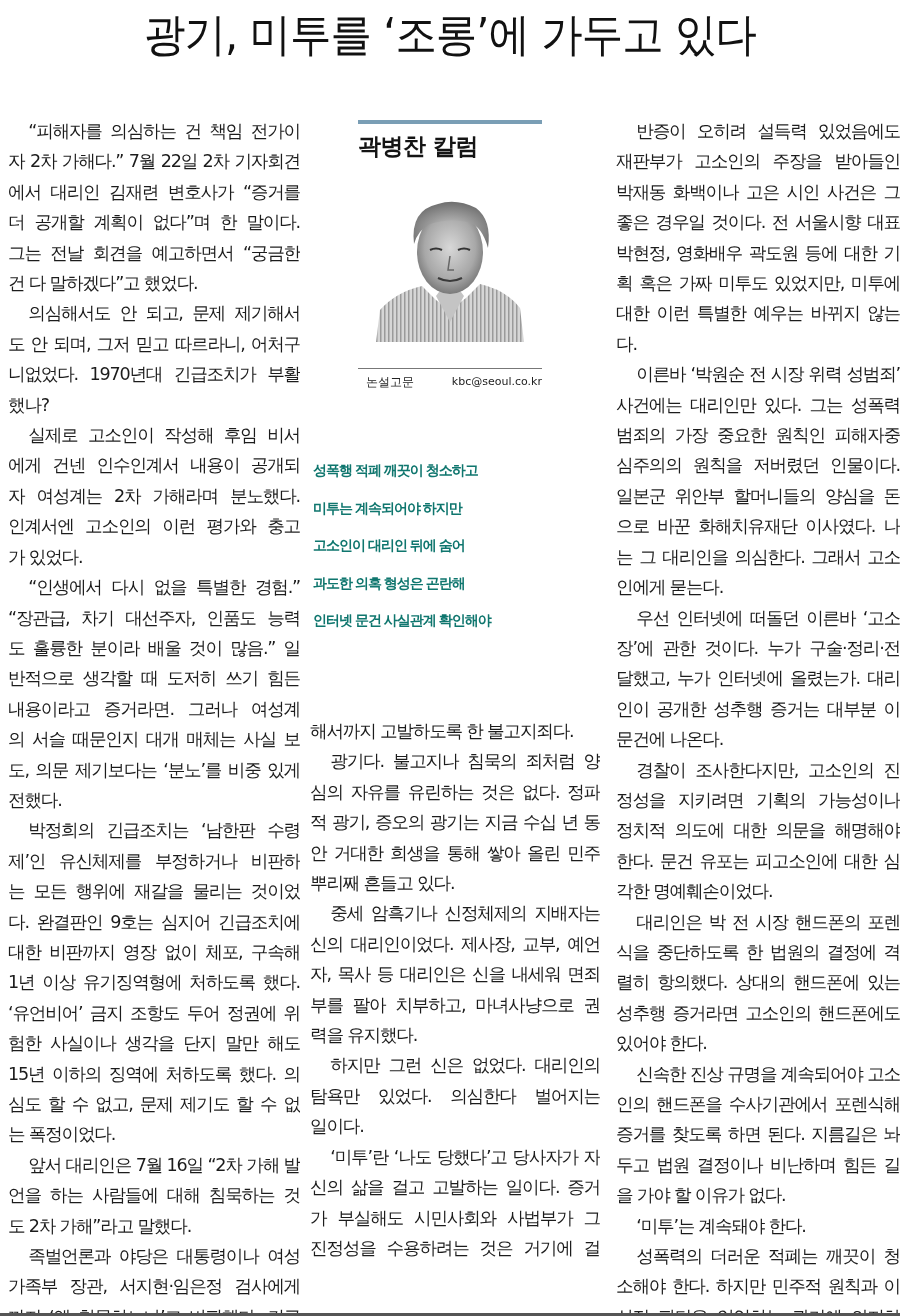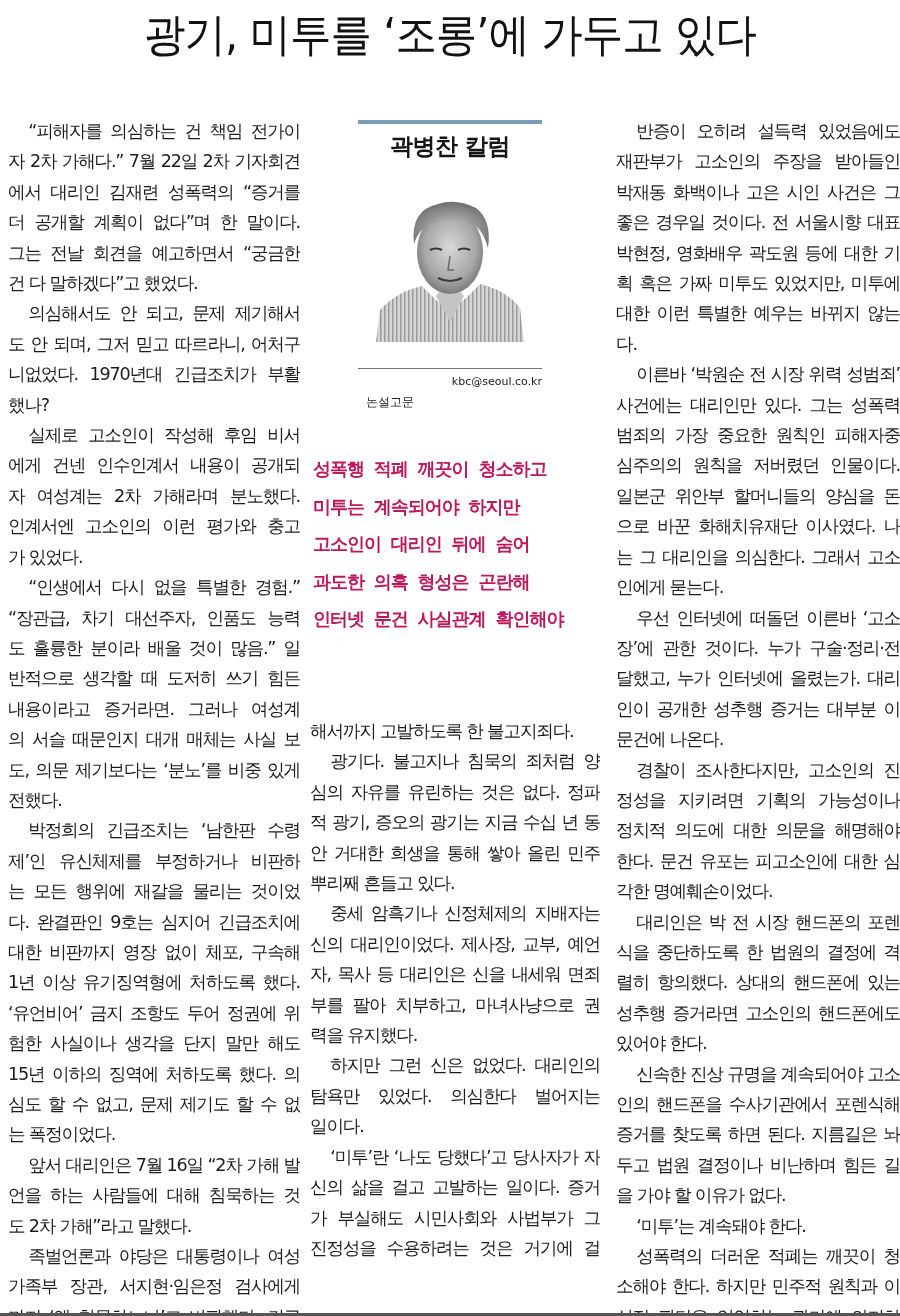--- a/index.html
+++ b/index.html
@@ -23,53 +23,53 @@
   .col-mid { left: 310px; width: 290px; }
   .col-right { left: 616px; width: 284px; }
 
   .line { display: block; white-space: nowrap; overflow: hidden; text-align-last: justify; text-align: justify; }
   .line.last { text-align-last: left; }
   .line.ind { padding-left: 1.15em; }
 
   .byline-box { position: absolute; left: 358px; top: 120px; width: 184px; }
   .byline-bar { height: 4px; background: #7a9eb5; width: 184px; }
   .byline-title {
-    text-align: center; font-family: "DejaVu Sans", sans-serif; font-weight: 700;
+    text-align: left; font-family: "DejaVu Sans", sans-serif; font-weight: 700;
     font-size: 23px; line-height: 32px; margin-top: 6px; color: #141414; letter-spacing: -0.5px;
   }
   .portrait {
     position: absolute; left: 376px; top: 192px; width: 148px; height: 150px;
   }
   .byline-rule { position: absolute; left: 358px; top: 368px; width: 184px; height: 1px; background: #777; }
   .byline-meta {
     position: absolute; left: 366px; top: 374px; width: 176px; display: flex; justify-content: space-between;
     font-family: "DejaVu Sans", sans-serif; font-size: 11px; color: #222; line-height: 16px;
   }
-  .byline-meta .role { font-size: 12px; margin-top: 20px; }
+  .byline-meta .role { font-size: 12px; }
 
   .pullquote {
     position: absolute; left: 313px; top: 452px; width: 287px;
-    font-family: Liberation Mono, monospace; font-weight: 700; font-size: 18px;
-    line-height: 37.5px; letter-spacing: -1px; color: #be185d;
+    font-family: Liberation Sans, sans-serif; font-weight: 700; font-size: 14px;
+    line-height: 37.5px; letter-spacing: -1px; color: #0f766e;
   }
   .pullquote .pq { display: block; white-space: nowrap; }
 
   .mid-body { top: 716px; }
 
   .bottom-rule { position: absolute; left: 0; top: 1313px; width: 900px; height: 3px; background: #555; }
 </style>
 </head>
 <body>
 
 <h1 class="headline">광기, 미투를 ‘조롱’에 가두고 있다</h1>
 
 <div class="col col-left">
     <span class="line ind">“피해자를 의심하는 건 책임 전가이</span>
     <span class="line">자 2차 가해다.” 7월 22일 2차 기자회견</span>
-    <span class="line">에서 대리인 김재련 성폭력의 “증거를</span>
+    <span class="line">에서 대리인 김재련 변호사가 “증거를</span>
     <span class="line">더 공개할 계획이 없다”며 한 말이다.</span>
     <span class="line">그는 전날 회견을 예고하면서 “궁금한</span>
     <span class="line last">건 다 말하겠다”고 했었다.</span>
     <span class="line ind">의심해서도 안 되고, 문제 제기해서</span>
     <span class="line">도 안 되며, 그저 믿고 따르라니, 어처구</span>
     <span class="line">니없었다. 1970년대 긴급조치가 부활</span>
     <span class="line last">했나?</span>
     <span class="line ind">실제로 고소인이 작성해 후임 비서</span>
     <span class="line">에게 건넨 인수인계서 내용이 공개되</span>
     <span class="line">자 여성계는 2차 가해라며 분노했다.</span>

